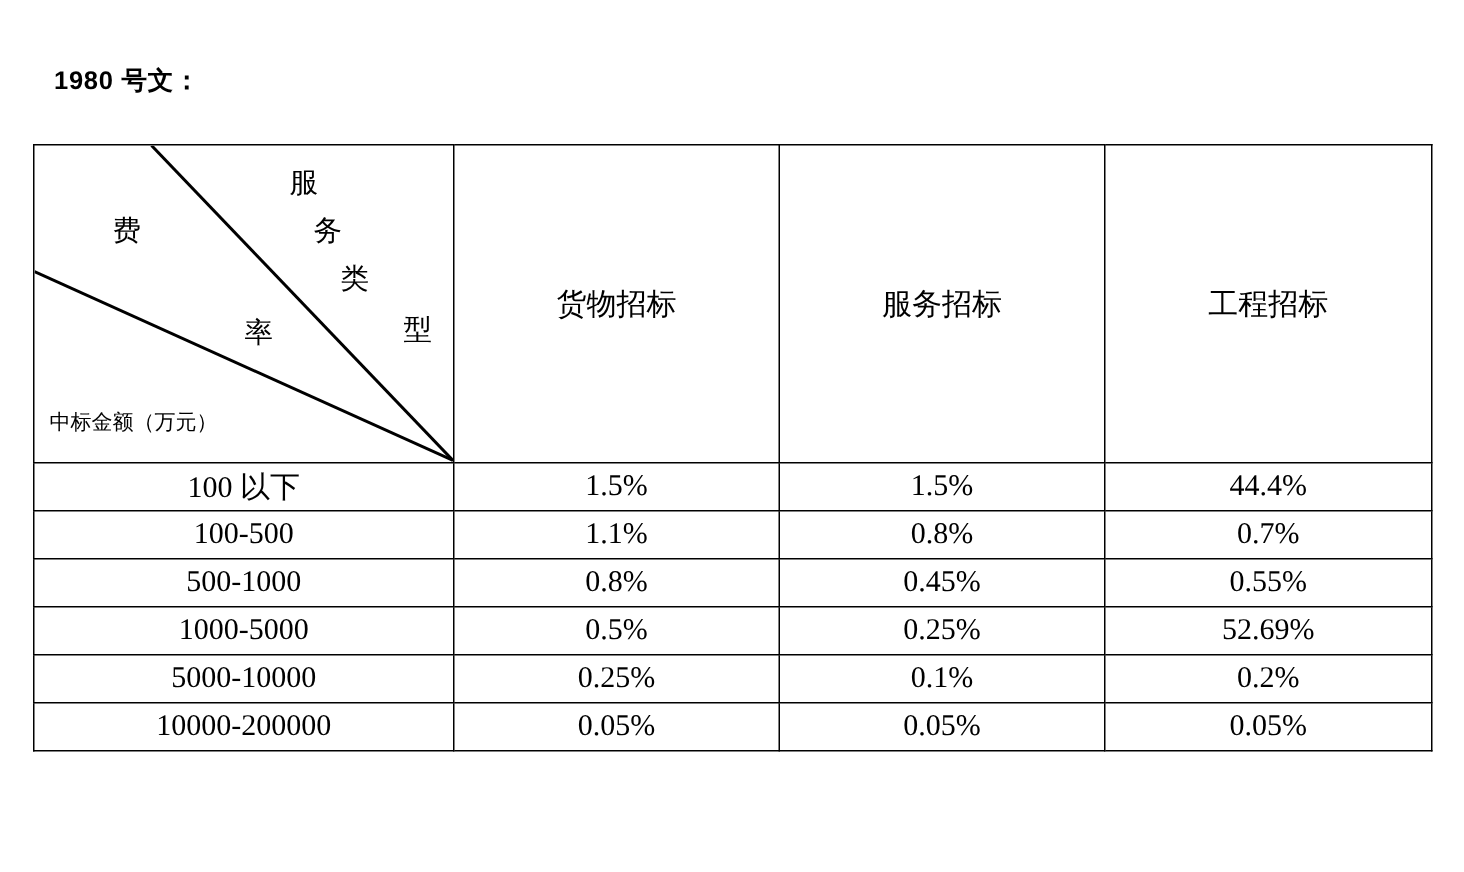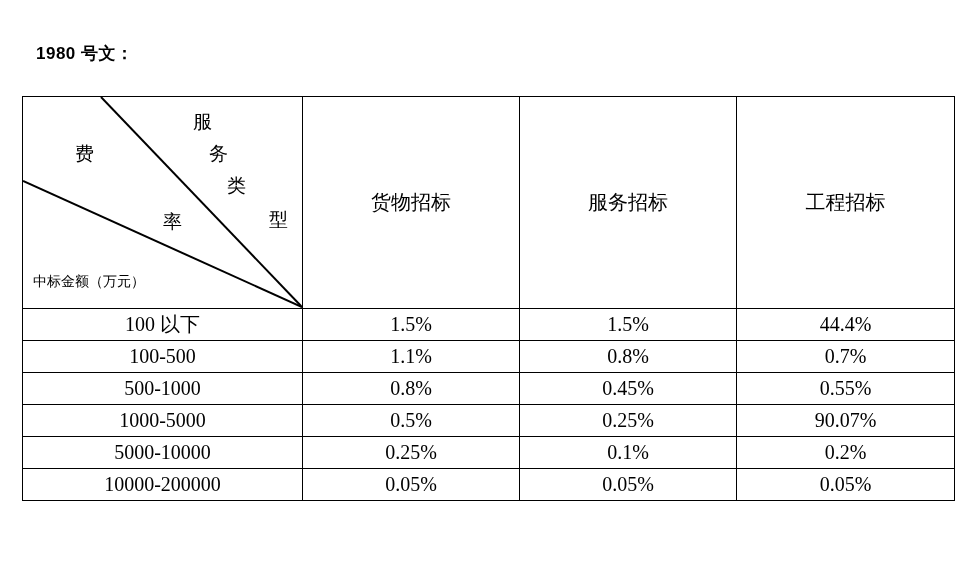--- a/index.html
+++ b/index.html
@@ -146,21 +146,21 @@
         <tr>
           <td class="rowlabel">500-1000</td>
           <td>0.8%</td>
           <td>0.45%</td>
           <td>0.55%</td>
         </tr>
         <tr>
           <td class="rowlabel">1000-5000</td>
           <td>0.5%</td>
           <td>0.25%</td>
-          <td>90.07%</td>
+          <td>52.69%</td>
         </tr>
         <tr>
           <td class="rowlabel">5000-10000</td>
           <td>0.25%</td>
           <td>0.1%</td>
           <td>0.2%</td>
         </tr>
         <tr>
           <td class="rowlabel">10000-200000</td>
           <td>0.05%</td>

